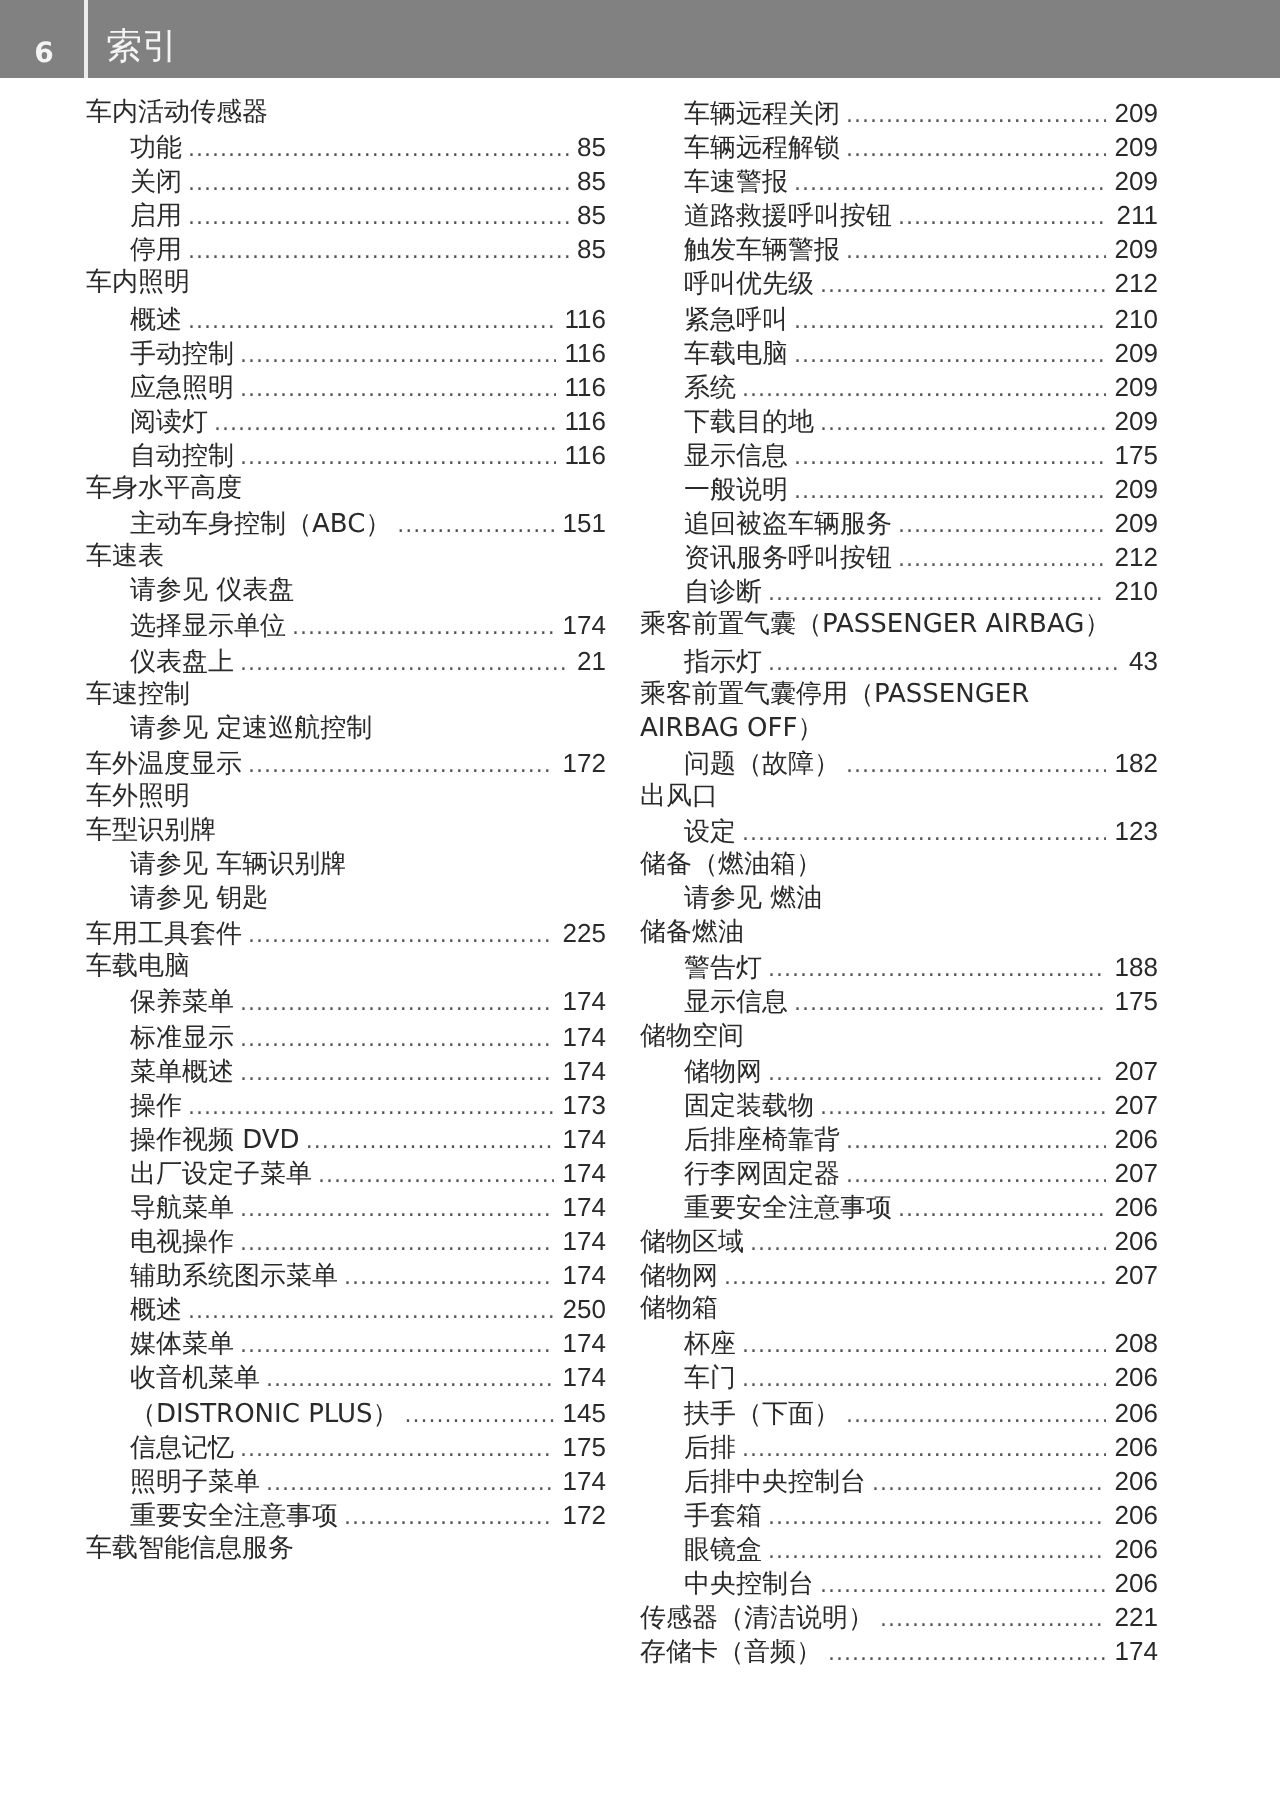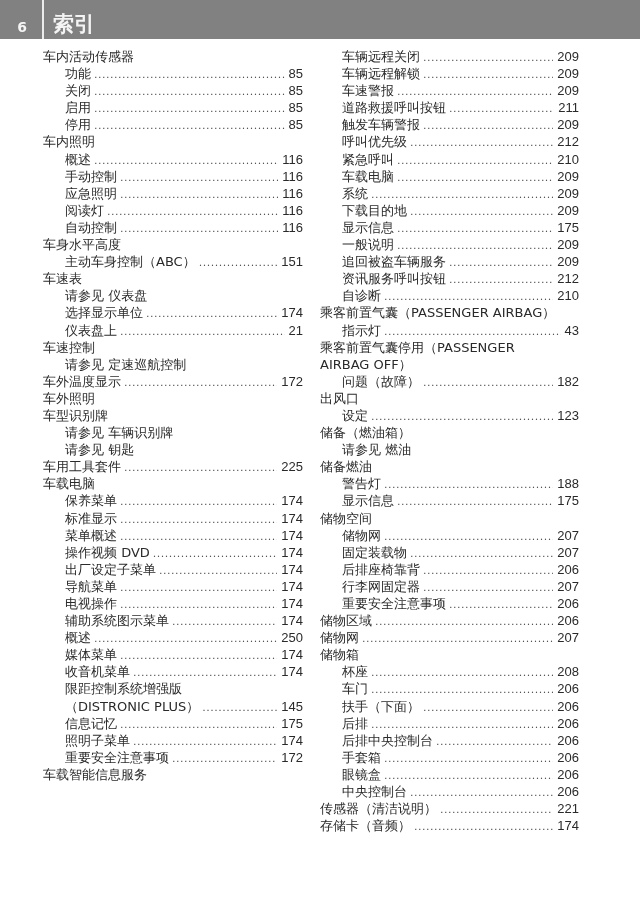--- a/index.html
+++ b/index.html
@@ -11,21 +11,21 @@
     position: absolute; left: 0; top: 0; width: 640px; height: 39px; background: #818181;
   }
   .page-num {
     position: absolute; left: 14px; top: 18px; width: 16px; text-align: center;
     color: #f4f4f4; font-size: 14px; font-weight: bold; line-height: 18px;
   }
   .divider {
     position: absolute; left: 42px; top: 0; width: 2px; height: 39px; background: #ececec;
   }
   .section-title {
-    position: absolute; left: 53px; top: 13px; color: #f4f4f4; font-size: 21px; line-height: 22px; font-weight: bold;
+    position: absolute; left: 53px; top: 13px; color: #f4f4f4; font-size: 18px; line-height: 22px;
   }
   .col { position: absolute; top: 48px; }
   .col.left { left: 43px; width: 260px; }
   .col.right { left: 320px; width: 259px; }
   .entry {
     height: 17.1px; line-height: 17.1px; font-size: 13px; display: flex; align-items: baseline;
     white-space: nowrap; overflow: hidden;
   }
   .entry.sub { padding-left: 22px; }
   .entry .label { flex: 0 0 auto; }
@@ -163,20 +163,25 @@
       <span class="label">标准显示</span>
       <span class="leader"></span>
       <span class="page">174</span>
     </div>
     <div class="entry sub">
       <span class="label">菜单概述</span>
       <span class="leader"></span>
       <span class="page">174</span>
     </div>
     <div class="entry sub">
+      <span class="label">操作</span>
+      <span class="leader"></span>
+      <span class="page">173</span>
+    </div>
+    <div class="entry sub">
       <span class="label">操作视频 DVD</span>
       <span class="leader"></span>
       <span class="page">174</span>
     </div>
     <div class="entry sub">
       <span class="label">出厂设定子菜单</span>
       <span class="leader"></span>
       <span class="page">174</span>
     </div>
     <div class="entry sub">
@@ -201,23 +206,20 @@
     </div>
     <div class="entry sub">
       <span class="label">媒体菜单</span>
       <span class="leader"></span>
       <span class="page">174</span>
     </div>
     <div class="entry sub">
       <span class="label">收音机菜单</span>
       <span class="leader"></span>
       <span class="page">174</span>
-    </div>
-    <div class="entry sub noleader">
-      <span class="label">限距控制系统增强版</span>
     </div>
     <div class="entry sub">
       <span class="label">（DISTRONIC PLUS）</span>
       <span class="leader"></span>
       <span class="page">145</span>
     </div>
     <div class="entry sub">
       <span class="label">信息记忆</span>
       <span class="leader"></span>
       <span class="page">175</span>

